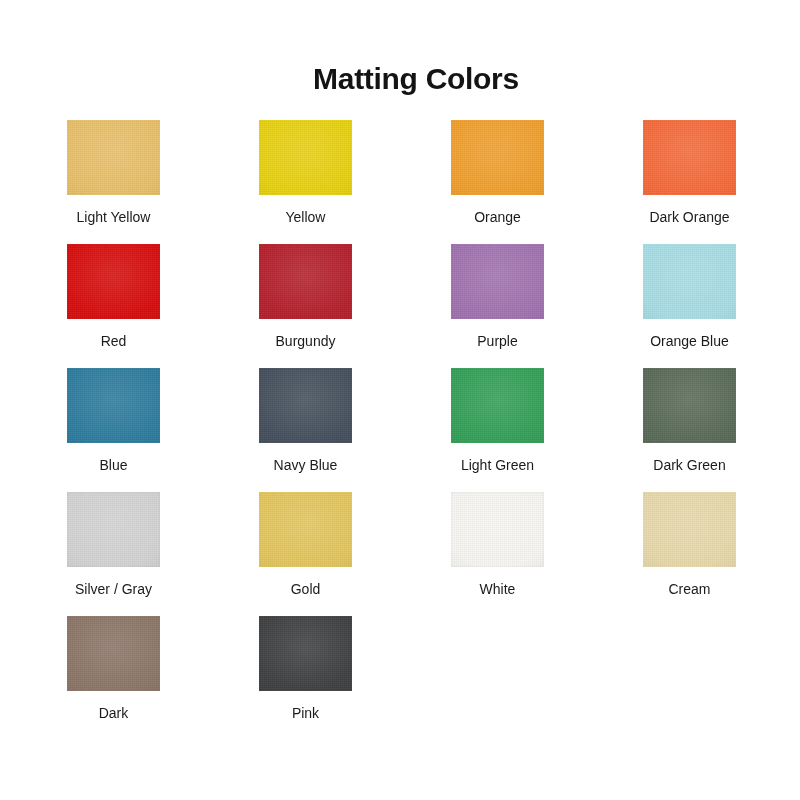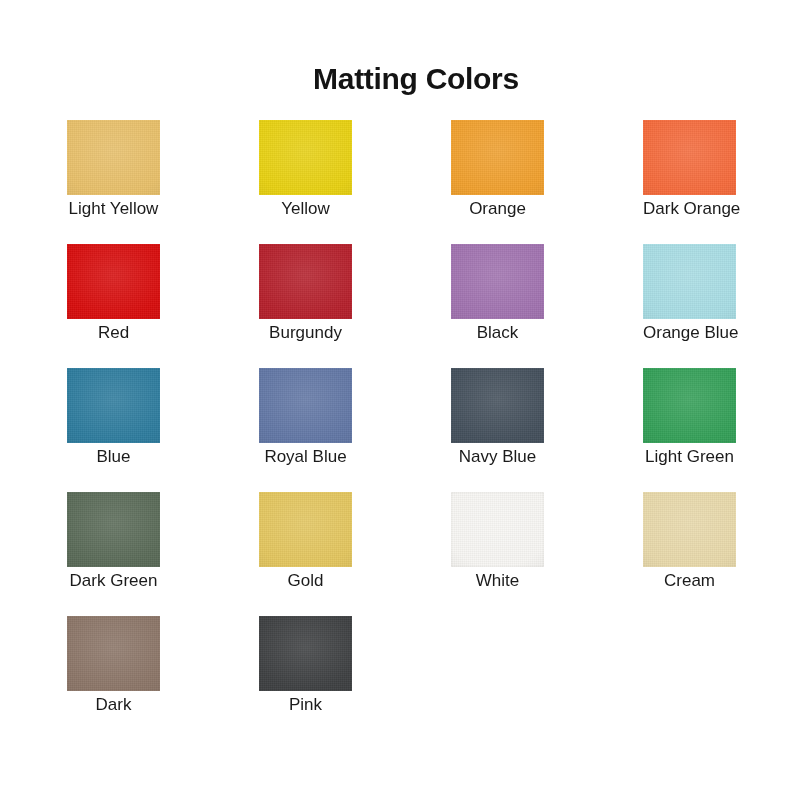--- a/index.html
+++ b/index.html
@@ -86,24 +86,24 @@
     background:
       radial-gradient(120% 120% at 50% 42%,
         rgba(255,255,255,0.10) 0%,
         rgba(255,255,255,0.0) 48%,
         rgba(0,0,0,0.10) 100%);
   }
   .swatch-chip.pale {
     box-shadow: inset 0 0 0 1px rgba(0,0,0,0.035);
   }
   .swatch-label {
-    margin-top: 6px;
+    margin-top: 14px;
     width: 93px;
     text-align: center;
-    font-size: 17px;
+    font-size: 14px;
     font-weight: 400;
     color: #1b1b1b;
     white-space: nowrap;
     font-family: "Liberation Sans", sans-serif;
     line-height: 16px;
   }
 </style>
 </head>
 <body>
 
@@ -131,45 +131,45 @@
       <div class="swatch-cell">
         <div class="swatch-chip" style="background-color: rgb(216, 13, 13);"></div>
         <div class="swatch-label">Red</div>
       </div>
       <div class="swatch-cell">
         <div class="swatch-chip" style="background-color: rgb(181, 32, 44);"></div>
         <div class="swatch-label">Burgundy</div>
       </div>
       <div class="swatch-cell">
         <div class="swatch-chip" style="background-color: rgb(161, 115, 176);"></div>
-        <div class="swatch-label">Black</div>
+        <div class="swatch-label">Purple</div>
       </div>
       <div class="swatch-cell">
         <div class="swatch-chip" style="background-color: rgb(168, 221, 228);"></div>
         <div class="swatch-label">Orange Blue</div>
       </div>
       <div class="swatch-cell">
         <div class="swatch-chip" style="background-color: rgb(46, 124, 158);"></div>
         <div class="swatch-label">Blue</div>
-      </div>
-      <div class="swatch-cell">
-        <div class="swatch-chip" style="background-color: rgb(98, 119, 165);"></div>
-        <div class="swatch-label">Royal Blue</div>
       </div>
       <div class="swatch-cell">
         <div class="swatch-chip" style="background-color: rgb(68, 80, 92);"></div>
         <div class="swatch-label">Navy Blue</div>
       </div>
       <div class="swatch-cell">
         <div class="swatch-chip" style="background-color: rgb(52, 160, 88);"></div>
         <div class="swatch-label">Light Green</div>
       </div>
       <div class="swatch-cell">
         <div class="swatch-chip" style="background-color: rgb(90, 107, 88);"></div>
         <div class="swatch-label">Dark Green</div>
+      </div>
+      <div class="swatch-cell">
+        <div class="swatch-chip pale" style="background-color: rgb(210, 212, 211);"></div>
+        <div class="swatch-label">Silver / Gray</div>
       </div>
       <div class="swatch-cell">
         <div class="swatch-chip" style="background-color: rgb(227, 198, 95);"></div>
         <div class="swatch-label">Gold</div>
       </div>
       <div class="swatch-cell">
         <div class="swatch-chip pale" style="background-color: rgb(247, 246, 243);"></div>
         <div class="swatch-label">White</div>
       </div>
       <div class="swatch-cell">

